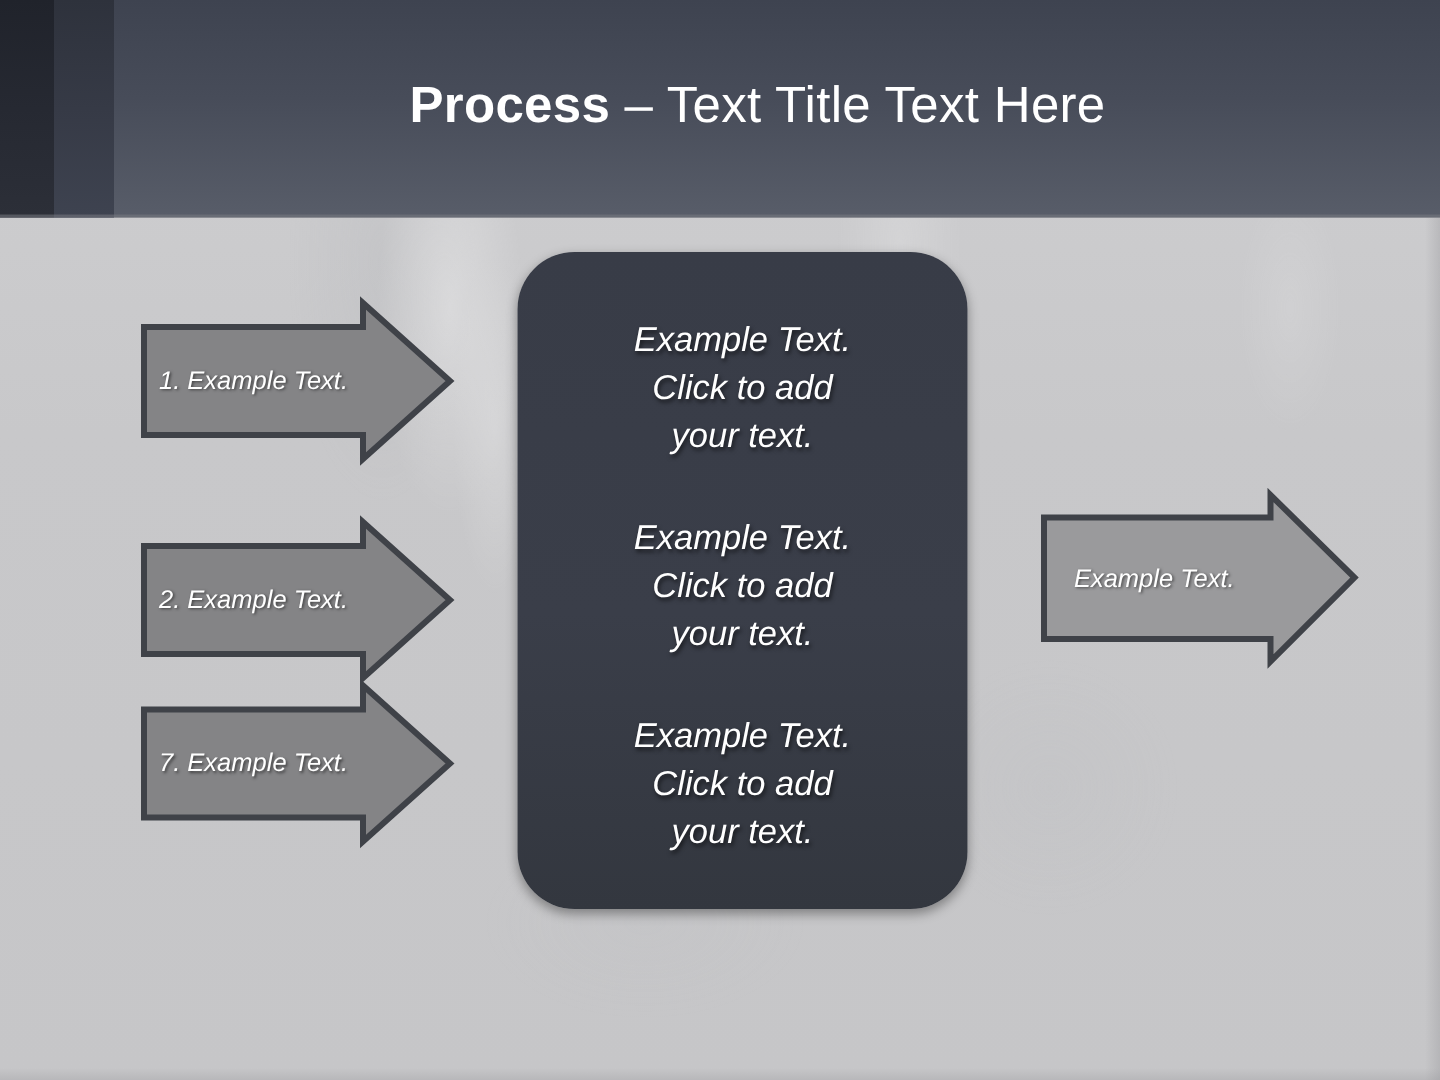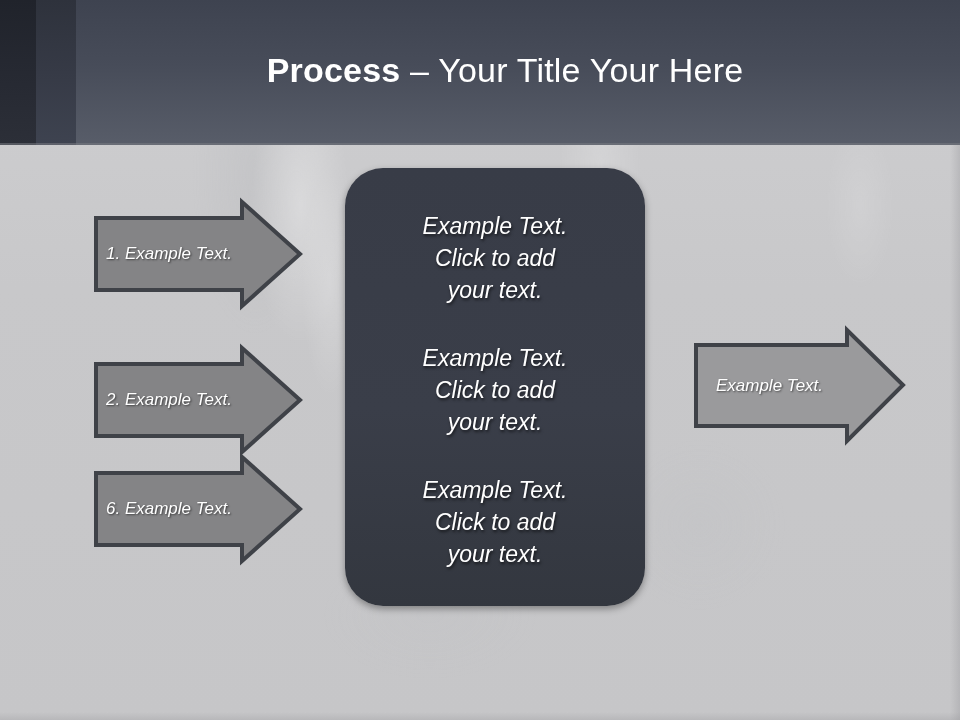--- a/index.html
+++ b/index.html
@@ -168,21 +168,21 @@
   <div class="bg-base"></div>
   <div class="bg-texture"></div>
   <div class="bg-edge-right"></div>
   <div class="bg-edge-bottom"></div>
 
   <div class="header">
     <div class="header-band-dark"></div>
     <div class="header-band-mid"></div>
     <div class="header-rule"></div>
     <div class="title">
-      <span class="strong">Process</span><span class="light"> – Your Title Your Here</span>
+      <span class="strong">Process</span><span class="light"> – Text Title Text Here</span>
     </div>
   </div>
 
   <div class="arrow" style="left:92px; top:198px; width:212px; height:112px;">
     <svg width="212" height="112" viewBox="0 0 212 112">
       <polygon points="4,20 150,20 150,4 208,56 150,108 150,92 4,92" fill="#848486" stroke="#3f4248" stroke-width="4" stroke-linejoin="miter"></polygon>
     </svg>
     <div class="arrow-label" style="width:150px; height:112px; padding-left:14px; box-sizing:border-box;">
       <span>1. Example Text.</span>
     </div>
@@ -195,21 +195,21 @@
     <div class="arrow-label" style="width:150px; height:112px; padding-left:14px; box-sizing:border-box;">
       <span>2. Example Text.</span>
     </div>
   </div>
 
   <div class="arrow" style="left:92px; top:453px; width:212px; height:112px;">
     <svg width="212" height="112" viewBox="0 0 212 112">
       <polygon points="4,20 150,20 150,4 208,56 150,108 150,92 4,92" fill="#848486" stroke="#3f4248" stroke-width="4" stroke-linejoin="miter"></polygon>
     </svg>
     <div class="arrow-label" style="width:150px; height:112px; padding-left:14px; box-sizing:border-box;">
-      <span>6. Example Text.</span>
+      <span>7. Example Text.</span>
     </div>
   </div>
 
   <div class="panel">
     <div class="panel-block">
       <div>Example Text.</div>
       <div>Click  to add</div>
       <div>your text.</div>
     </div>
     <div class="panel-block">

